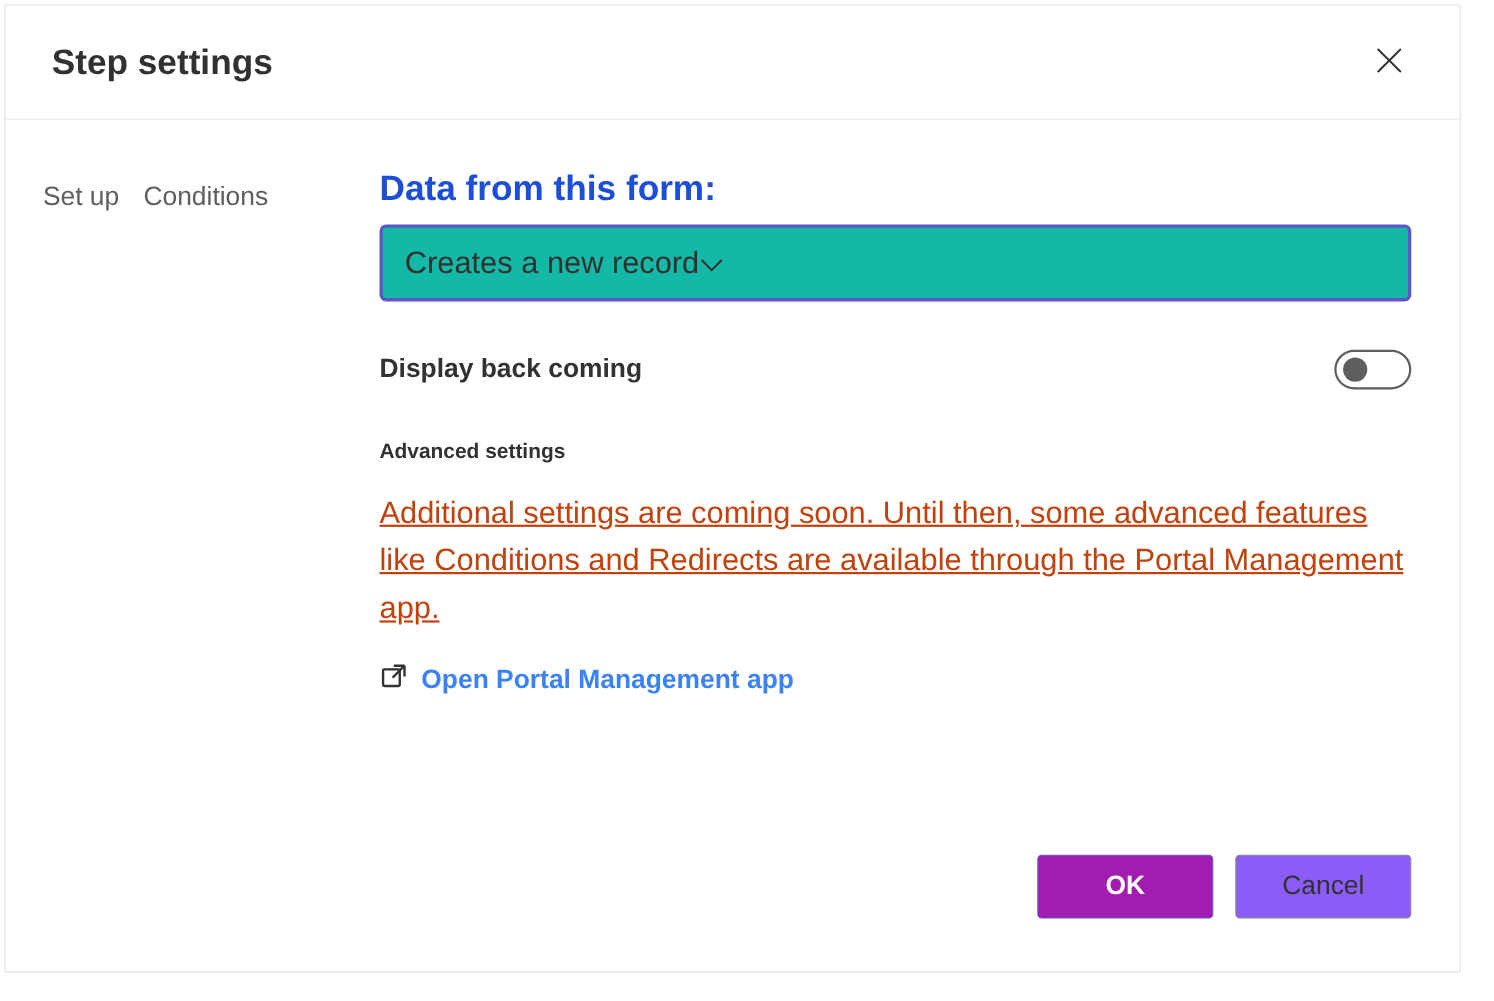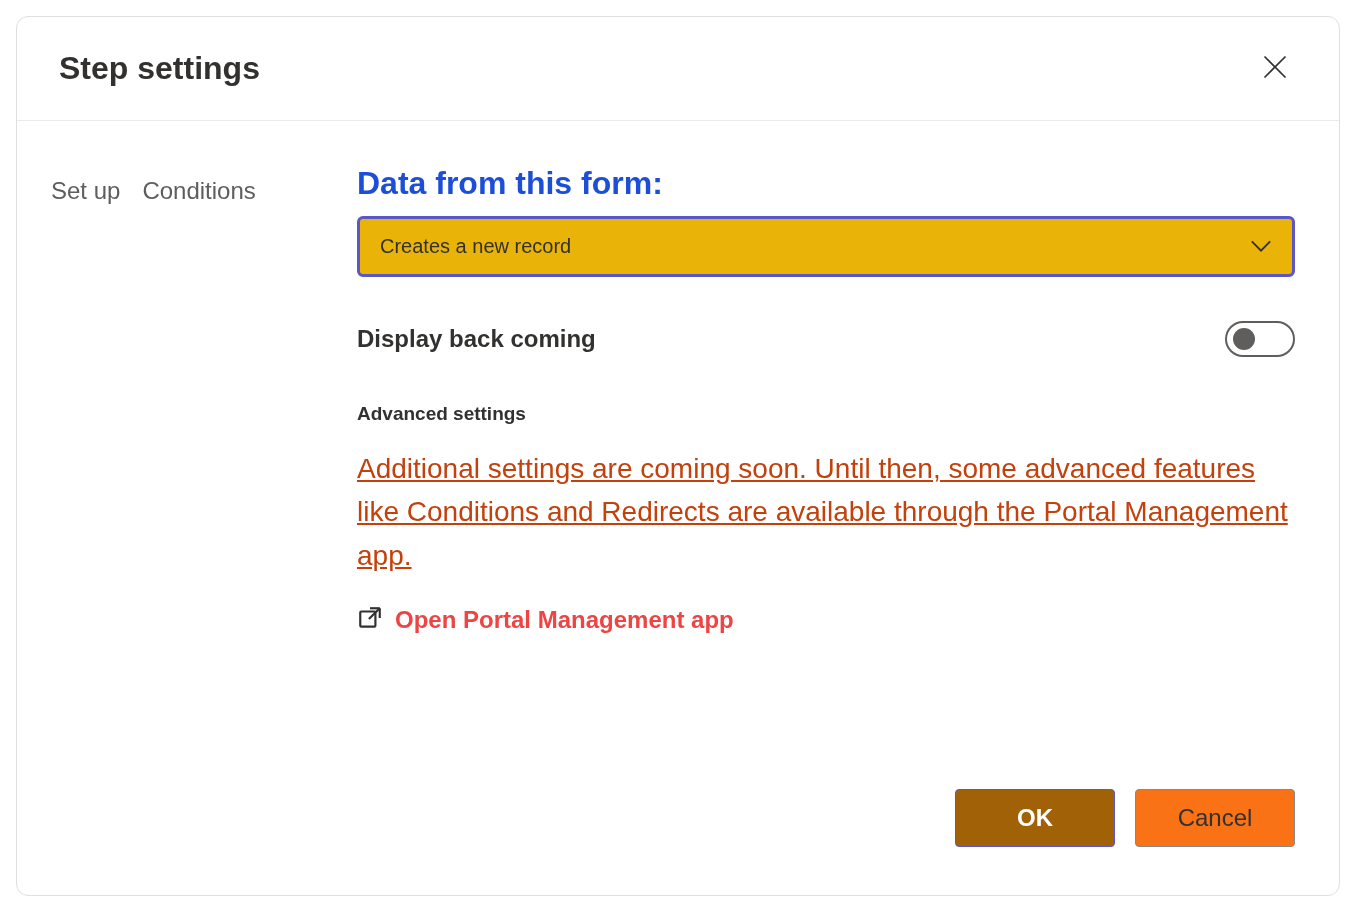--- a/index.html
+++ b/index.html
@@ -11,22 +11,22 @@
       font-family: "Segoe UI", -apple-system, BlinkMacSystemFont, sans-serif;
       background: #ffffff;
       color: #323130;
       width: 1358px;
       height: 910px;
     }
     .dialog {
       width: 1324px;
       height: 880px;
       border: 1px solid #e1dfdd;
-      border-radius: 12px;
-      margin: 16px;
+      border-radius: 2px;
+      margin: 4px;
       background: #ffffff;
       display: flex;
       flex-direction: column;
     }
     .header {
       display: flex;
       justify-content: space-between;
       align-items: center;
       padding: 28px 42px 28px 42px;
       border-bottom: 1px solid #edebe9;
@@ -84,26 +84,26 @@
     }
     .select-wrap {
       position: relative;
       margin-bottom: 44px;
     }
     .select {
       width: 100%;
       border: 3px solid #5b57c7;
       border-radius: 6px;
       padding: 16px 20px;
-      font-size: 20px;
-      color: #323130;
-      background: #eab308;
-      cursor: pointer;
-      display: flex;
-      justify-content: space-between;
+      font-size: 28px;
+      color: #323130;
+      background: #14b8a6;
+      cursor: pointer;
+      display: flex;
+      justify-content: flex-start;
       align-items: center;
     }
     .chevron svg {
       width: 22px;
       height: 14px;
     }
     .toggle-row {
       display: flex;
       justify-content: space-between;
       align-items: center;
@@ -151,44 +151,44 @@
       gap: 12px;
       cursor: pointer;
     }
     .link-icon svg {
       width: 26px;
       height: 26px;
     }
     .link-text {
       font-size: 24px;
       font-weight: 600;
-      color: #ef4444;
+      color: #3b82f6;
     }
     .footer {
       display: flex;
       justify-content: flex-end;
       gap: 20px;
       padding: 0 44px 48px 0;
     }
     .btn {
       padding: 14px 40px;
       font-size: 24px;
       border-radius: 4px;
       cursor: pointer;
       font-family: inherit;
       min-width: 160px;
     }
     .btn-primary {
-      background: #a16207;
+      background: #a21caf;
       color: #ffffff;
       border: 1px solid #5b57c7;
       font-weight: 600;
     }
     .btn-secondary {
-      background: #f97316;
+      background: #8b5cf6;
       color: #323130;
       border: 1px solid #8a8886;
     }
   </style>
 </head>
 <body>
 
 <div class="dialog">
   <div class="header">
     <h1 class="title">Step settings</h1>

